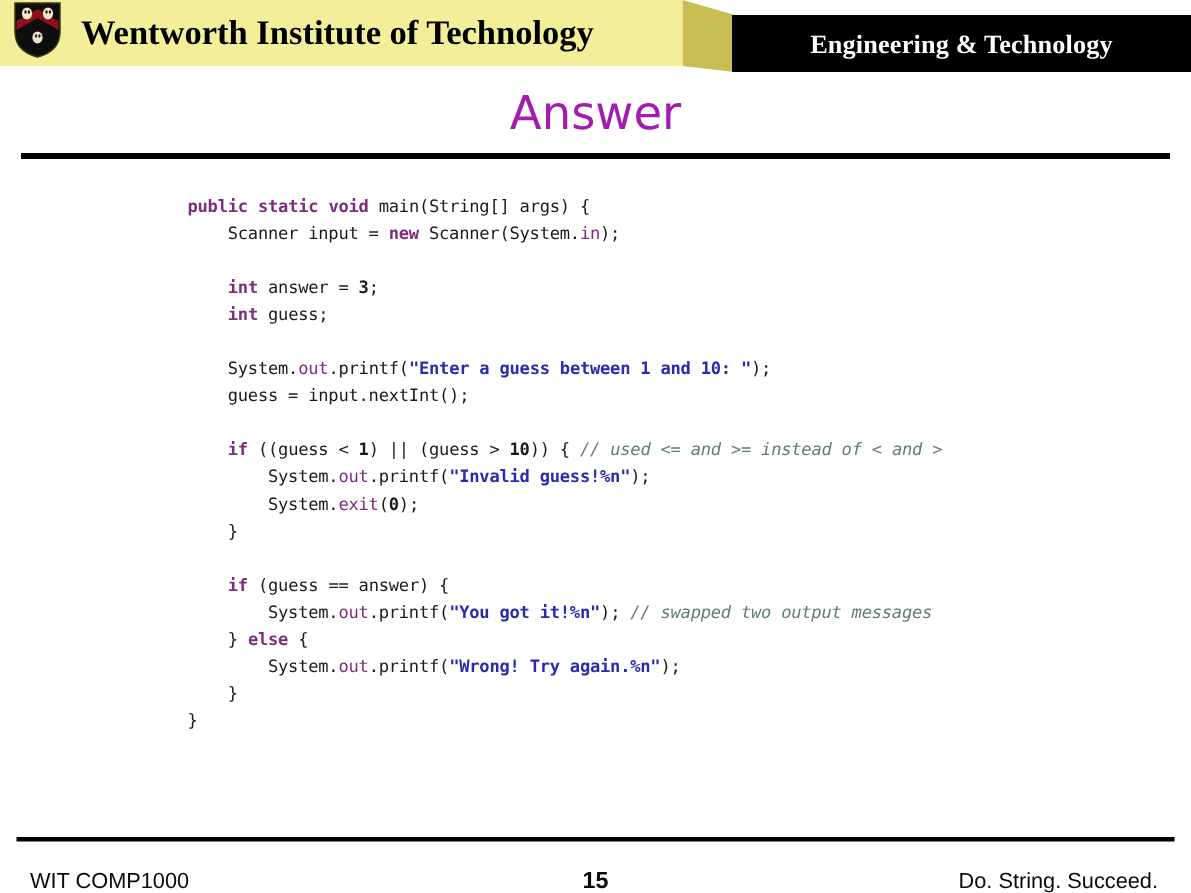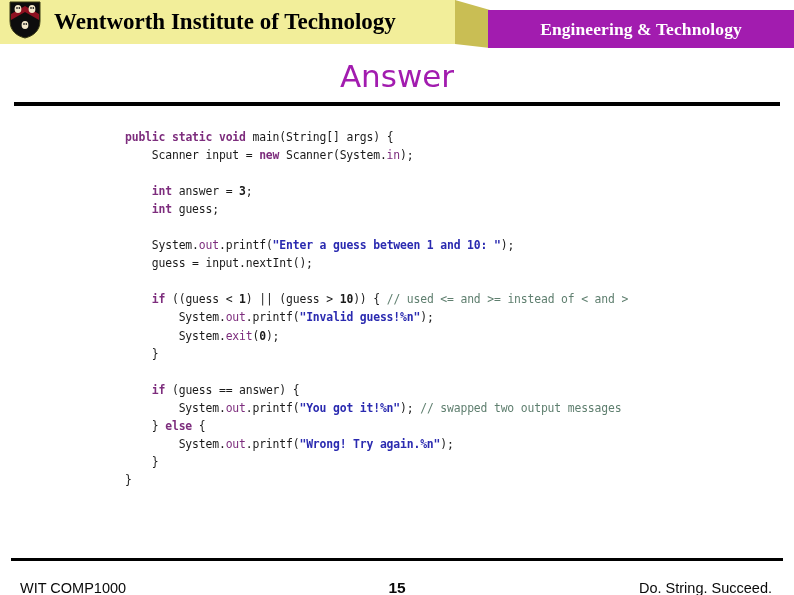--- a/index.html
+++ b/index.html
@@ -37,21 +37,21 @@
     width: 35px;
     height: 48px;
     background: #C9BE54;
     clip-path: polygon(0 0, 100% 10px, 100% 48px, 0 44px);
   }
   #header-black-banner {
     position: absolute;
     left: 488px; top: 10px;
     width: 306px;
     height: 38px;
-    background: #a21caf;
+    background: #000000;
   }
   #header-black-banner-label {
     position: absolute;
     left: 0; top: 0;
     width: 306px;
     height: 38px;
     line-height: 38px;
     text-align: center;
     color: #ffffff;
     font-family: "Liberation Serif", serif;
@@ -112,21 +112,21 @@
     white-space: pre;
     color: #1A1A1A;
     letter-spacing: -0.15px;
   }
   .code-line { height: 18.05px; white-space: pre; padding-left: 32px; }
   .kw   { color: #7D2D7D; font-weight: bold; }
   .id   { color: #1A1A1A; }
   .fld  { color: #7D2D7D; }
   .str  { color: #2A2AB0; font-weight: bold; }
   .num  { color: #1A1A1A; font-weight: bold; }
-  .cmt  { color: #5F7F6F; }
+  .cmt  { color: #5F7F6F; font-style: italic; }
   .pl   { color: #1A1A1A; }
 
   
   #footer-rule {
     position: absolute;
     left: 11px; top: 558px;
     width: 772px;
     height: 3px;
     background: #000000;
   }

